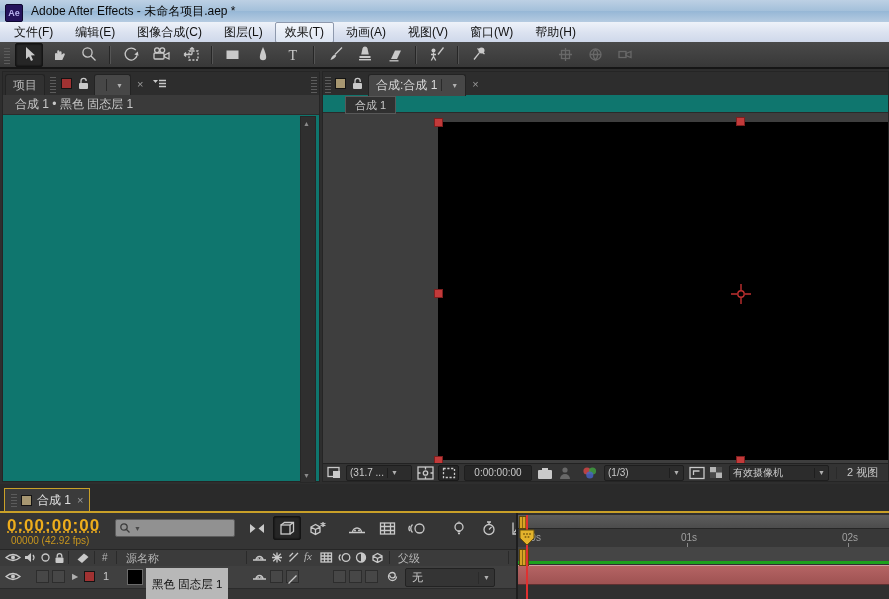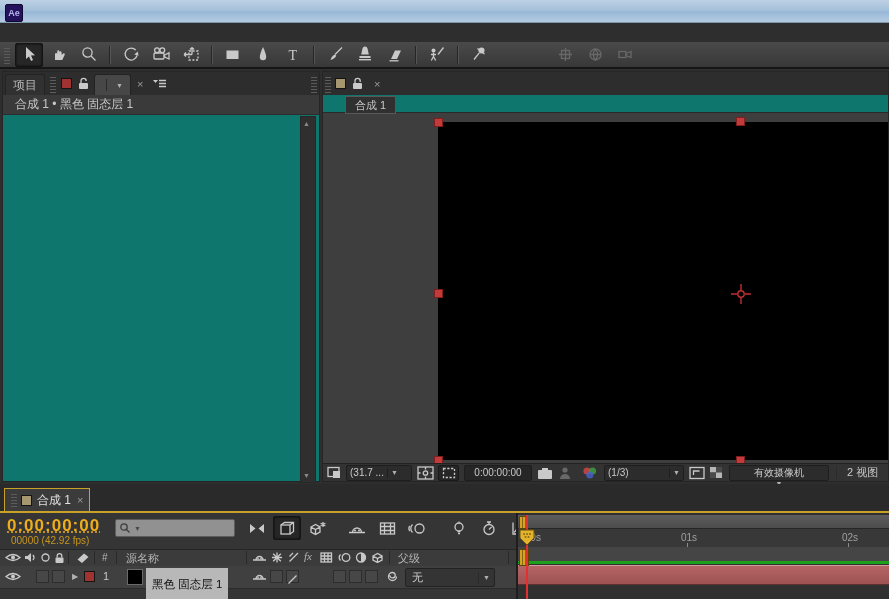--- a/index.html
+++ b/index.html
@@ -62,22 +62,34 @@
   .colsep{position:absolute;top:1px;width:1px;height:13px;background:#2a2a2a;}
   .hdr-ic{position:absolute;top:2px;}
 </style>
 </head>
 <body>
 
 <div class="app">
 
   <div class="abs titlebar">
     <div class="ae-logo">Ae</div>
+    <div class="win-title">Adobe After Effects - 未命名项目.aep *</div>
   </div>
 
+  <div class="abs menubar">
+    <span class="menu-item">文件(F)</span>
+    <span class="menu-item">编辑(E)</span>
+    <span class="menu-item">图像合成(C)</span>
+    <span class="menu-item">图层(L)</span>
+    <span class="menu-item menu-hl">效果(T)</span>
+    <span class="menu-item">动画(A)</span>
+    <span class="menu-item">视图(V)</span>
+    <span class="menu-item">窗口(W)</span>
+    <span class="menu-item">帮助(H)</span>
+  </div>
 
   <div class="abs toolbar">
     <div class="grip"></div>
     <div class="tool sel">
       <svg class="sv" width="18" height="17">
           <polygon class="fill" points="6,1 6,13 9,10.4 11,15 13,14.1 11,9.6 15,9.3"></polygon>
         </svg>
     </div>
     <div class="tool">
       <svg class="sv" width="18" height="17">
@@ -218,20 +230,25 @@
   </div>
 
   <div class="abs panel" style="left:322px;top:71px;width:567px;height:411px;">
     <div class="tabstrip">
       <div class="grip" style="margin-left:2px;"></div>
       <div class="sq" style="background:#a79771;"></div>
       <svg class="sv" width="14" height="15" style="margin:0 4px;">
           <rect class="fill" x="3" y="7" width="9" height="6" rx="1"></rect>
           <path d="M5 7 V5 a2.6 2.6 0 0 1 5.2 0 v1"></path>
         </svg>
+      <div class="tab">
+        <span>合成:合成 1</span>
+        <span class="vline"></span>
+        <span class="ddarrow">▼</span>
+      </div>
       <span class="closex">×</span>
     </div>
 
     <div class="abs" style="left:22px;top:24px;height:16px;padding:0 9px;background:#303030;border:1px solid #585858;display:flex;align-items:center;z-index:3;">
       <span class="tinytxt">合成 1</span>
     </div>
 
     <div class="abs" style="left:0;top:40px;width:565px;height:353px;background:#3e3e3e;border-top:1px solid #2a2a2a;overflow:hidden;">
 
       <div class="abs" style="left:115px;top:9px;width:450px;height:338px;background:#000;"></div>
@@ -309,21 +326,21 @@
           </svg>
       </div>
       <div class="sbtn">
         <svg width="15" height="13">
             <rect x="1" y="1" width="6" height="5.5" fill="#b5b5b5"></rect>
             <rect x="7" y="1" width="6" height="5.5" fill="#4a4a4a"></rect>
             <rect x="1" y="6.5" width="6" height="5.5" fill="#4a4a4a"></rect>
             <rect x="7" y="6.5" width="6" height="5.5" fill="#b5b5b5"></rect>
           </svg>
       </div>
-      <div class="sdrop" style="width:92px;flex-direction:column;">
+      <div class="sdrop" style="width:92px;">
         <span>有效摄像机</span>
         <span class="dv" style="margin-left:auto;"></span>
           <span class="ddarrow" style="margin-left:0;">▼</span>
       </div>
       <div class="vline"></div>
       <div class="sdrop" style="border:none;background:none;">
         <span style="font-size:11px;">2 视图</span>
       </div>
     </div>
   </div>

